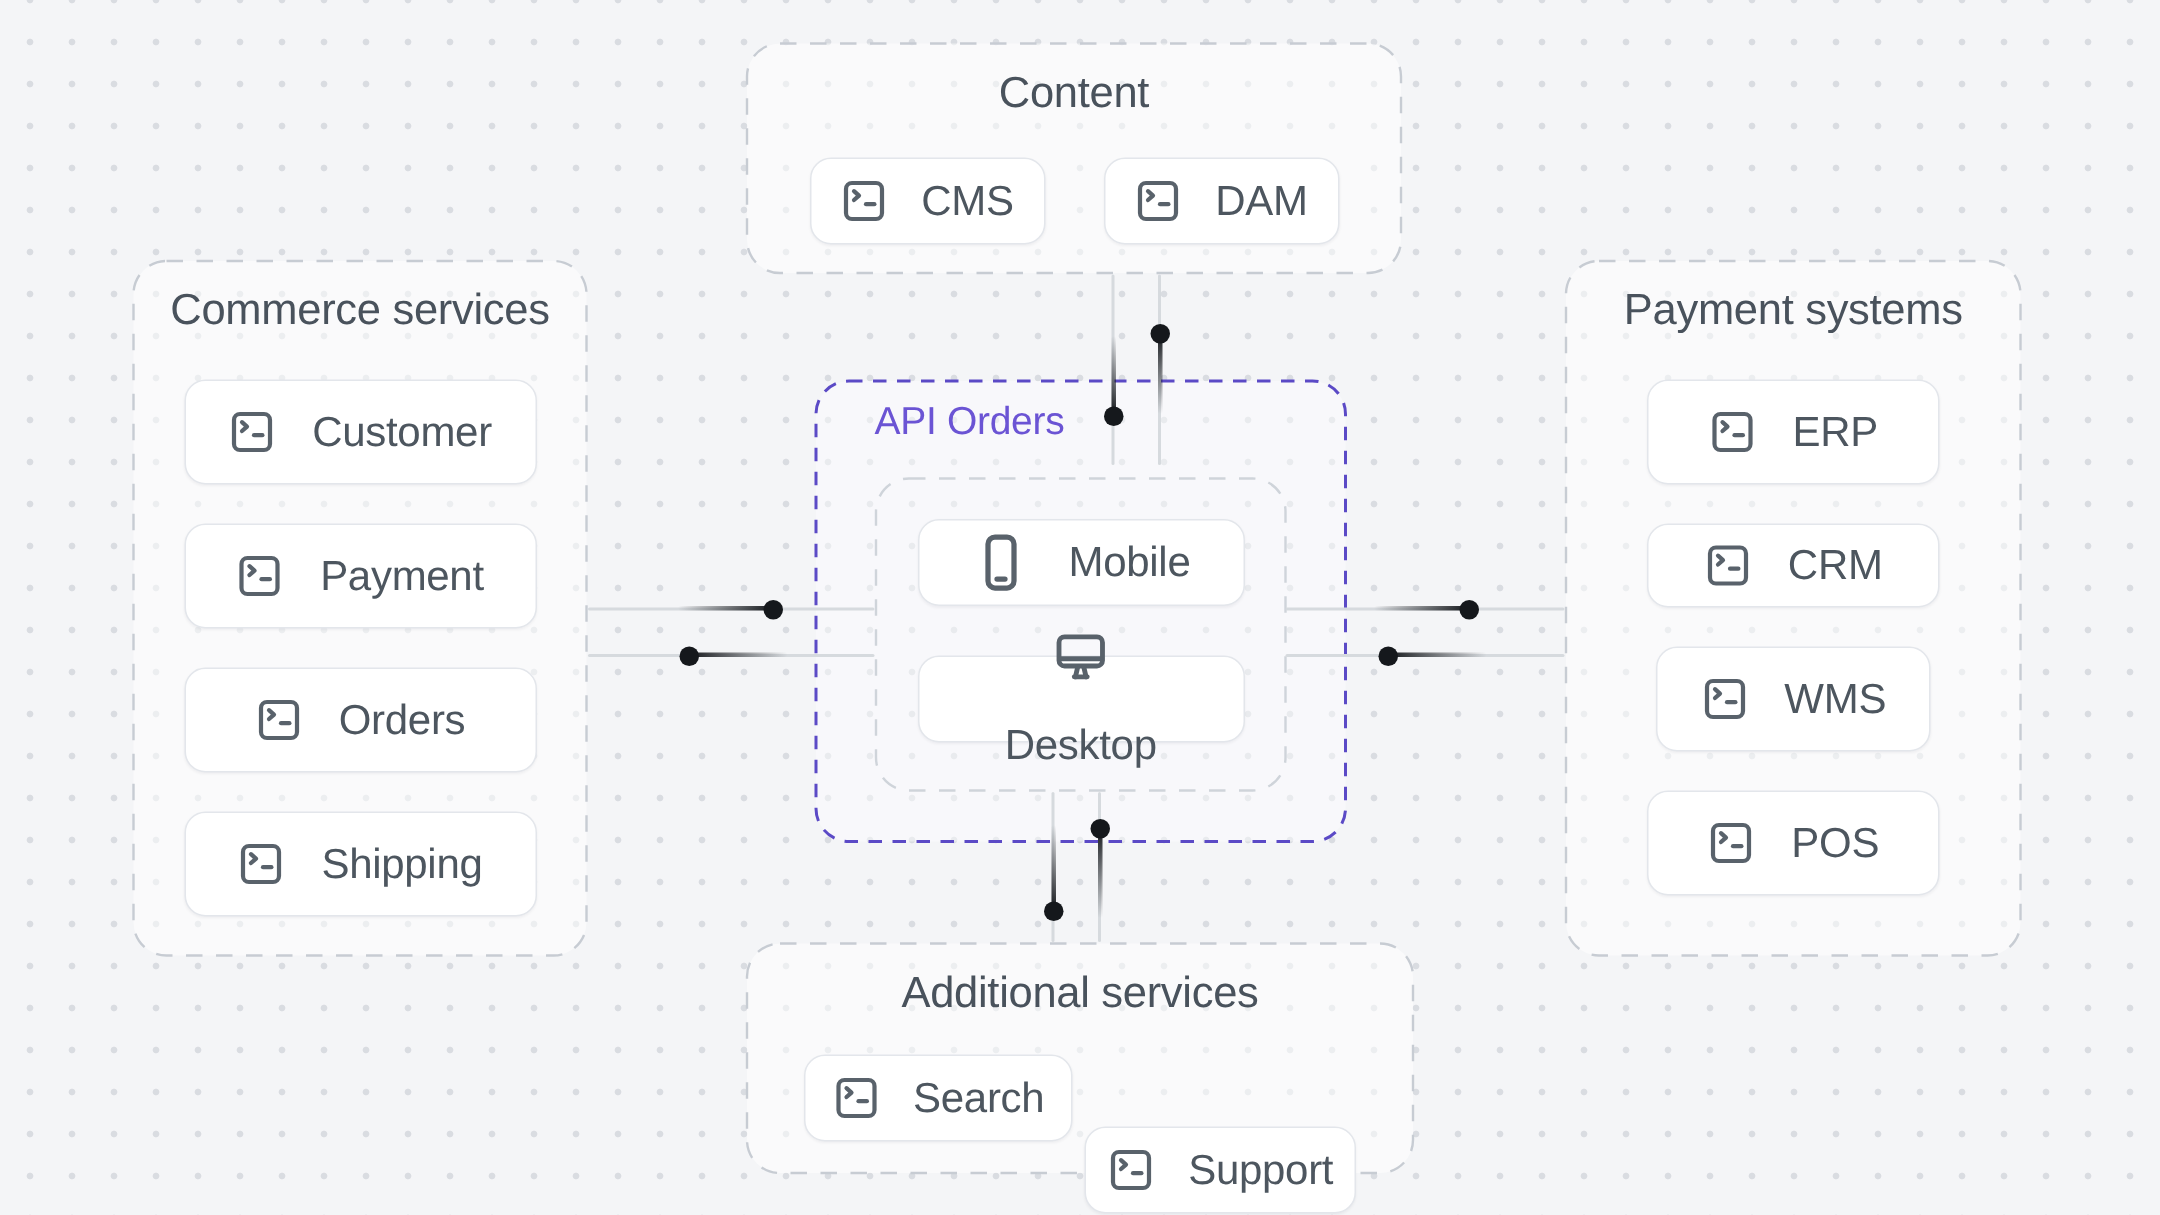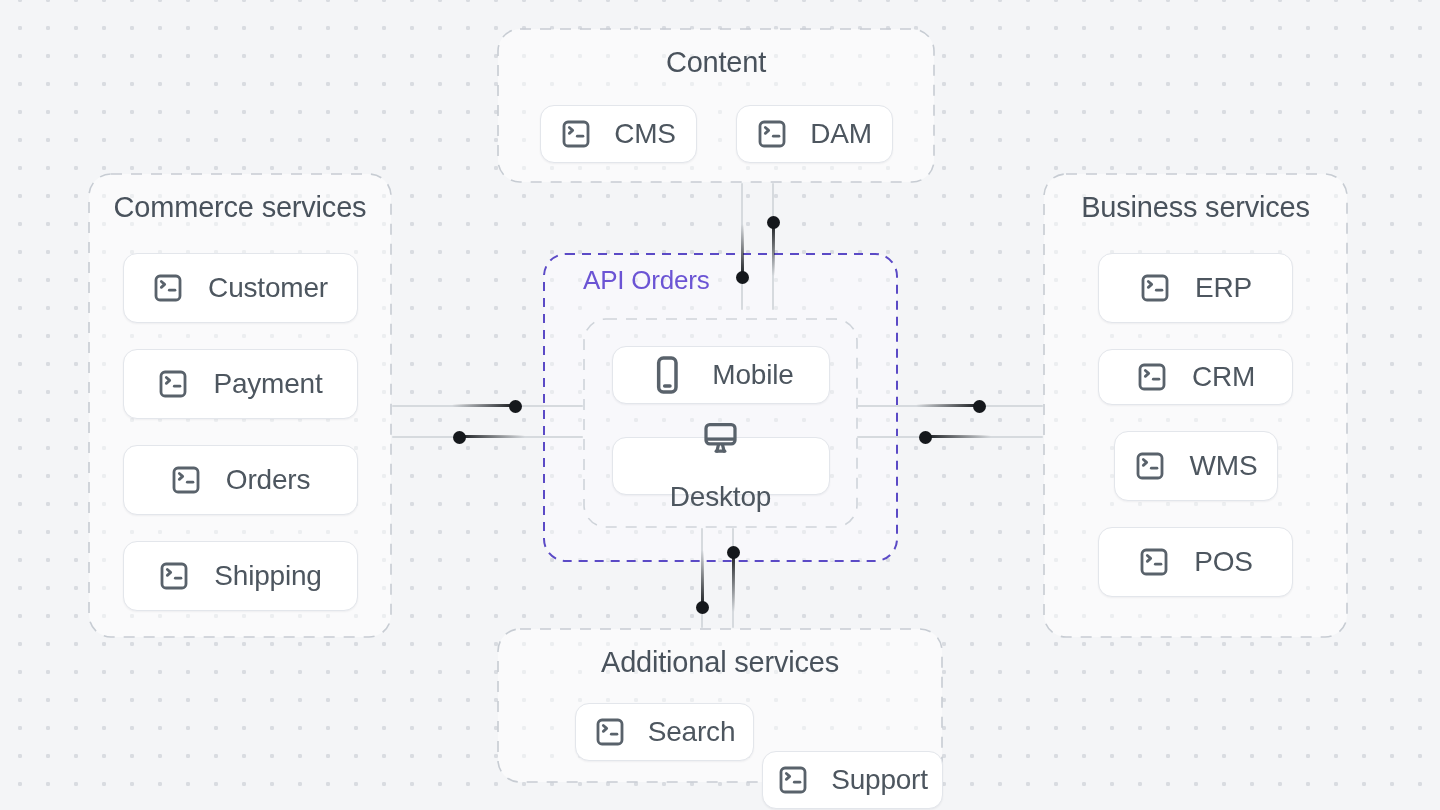--- a/index.html
+++ b/index.html
@@ -151,39 +151,39 @@
           </span>
         <span class="label">Shipping</span>
       </div>
     </div>
   </section>
 
   <section class="group" style="left:1043px;top:173px;width:305px;height:465px;">
     <svg class="gborder" width="305" height="465">
         <rect x="1" y="1" width="303" height="463" rx="22"></rect>
       </svg>
-    <h2 class="gtitle">Business services</h2>
+    <h2 class="gtitle">Payment systems</h2>
     <div class="chips col" style="top:80px;gap:26px;">
       <div class="chip" style="width:195px;height:70px;">
         <span class="icon ic-term">
             <svg>
               <use href="#i-term"></use>
             </svg>
           </span>
         <span class="label">ERP</span>
       </div>
       <div class="chip" style="width:195px;height:56px;">
         <span class="icon ic-term">
             <svg>
               <use href="#i-term"></use>
             </svg>
           </span>
         <span class="label">CRM</span>
       </div>
-      <div class="chip" style="width:164px;height:70px;">
+      <div class="chip" style="width:183px;height:70px;">
         <span class="icon ic-term">
             <svg>
               <use href="#i-term"></use>
             </svg>
           </span>
         <span class="label">WMS</span>
       </div>
       <div class="chip" style="width:195px;height:70px;">
         <span class="icon ic-term">
             <svg>
@@ -193,21 +193,21 @@
         <span class="label">POS</span>
       </div>
     </div>
   </section>
 
   <section class="group" style="left:497px;top:628px;width:446px;height:155px;">
     <svg class="gborder" width="446" height="155">
         <rect x="1" y="1" width="444" height="153" rx="22"></rect>
       </svg>
     <h2 class="gtitle">Additional services</h2>
-    <div class="chips row" style="top:75px;gap:8px;justify-content:flex-end;">
+    <div class="chips row" style="top:75px;gap:8px;">
       <div class="chip" style="width:179px;height:58px;gap:22px;">
         <span class="icon ic-term">
             <svg>
               <use href="#i-term"></use>
             </svg>
           </span>
         <span class="label">Search</span>
       </div>
       <div class="chip" style="width:181px;height:58px;gap:22px;margin-top:48px;">
         <span class="icon ic-term">

